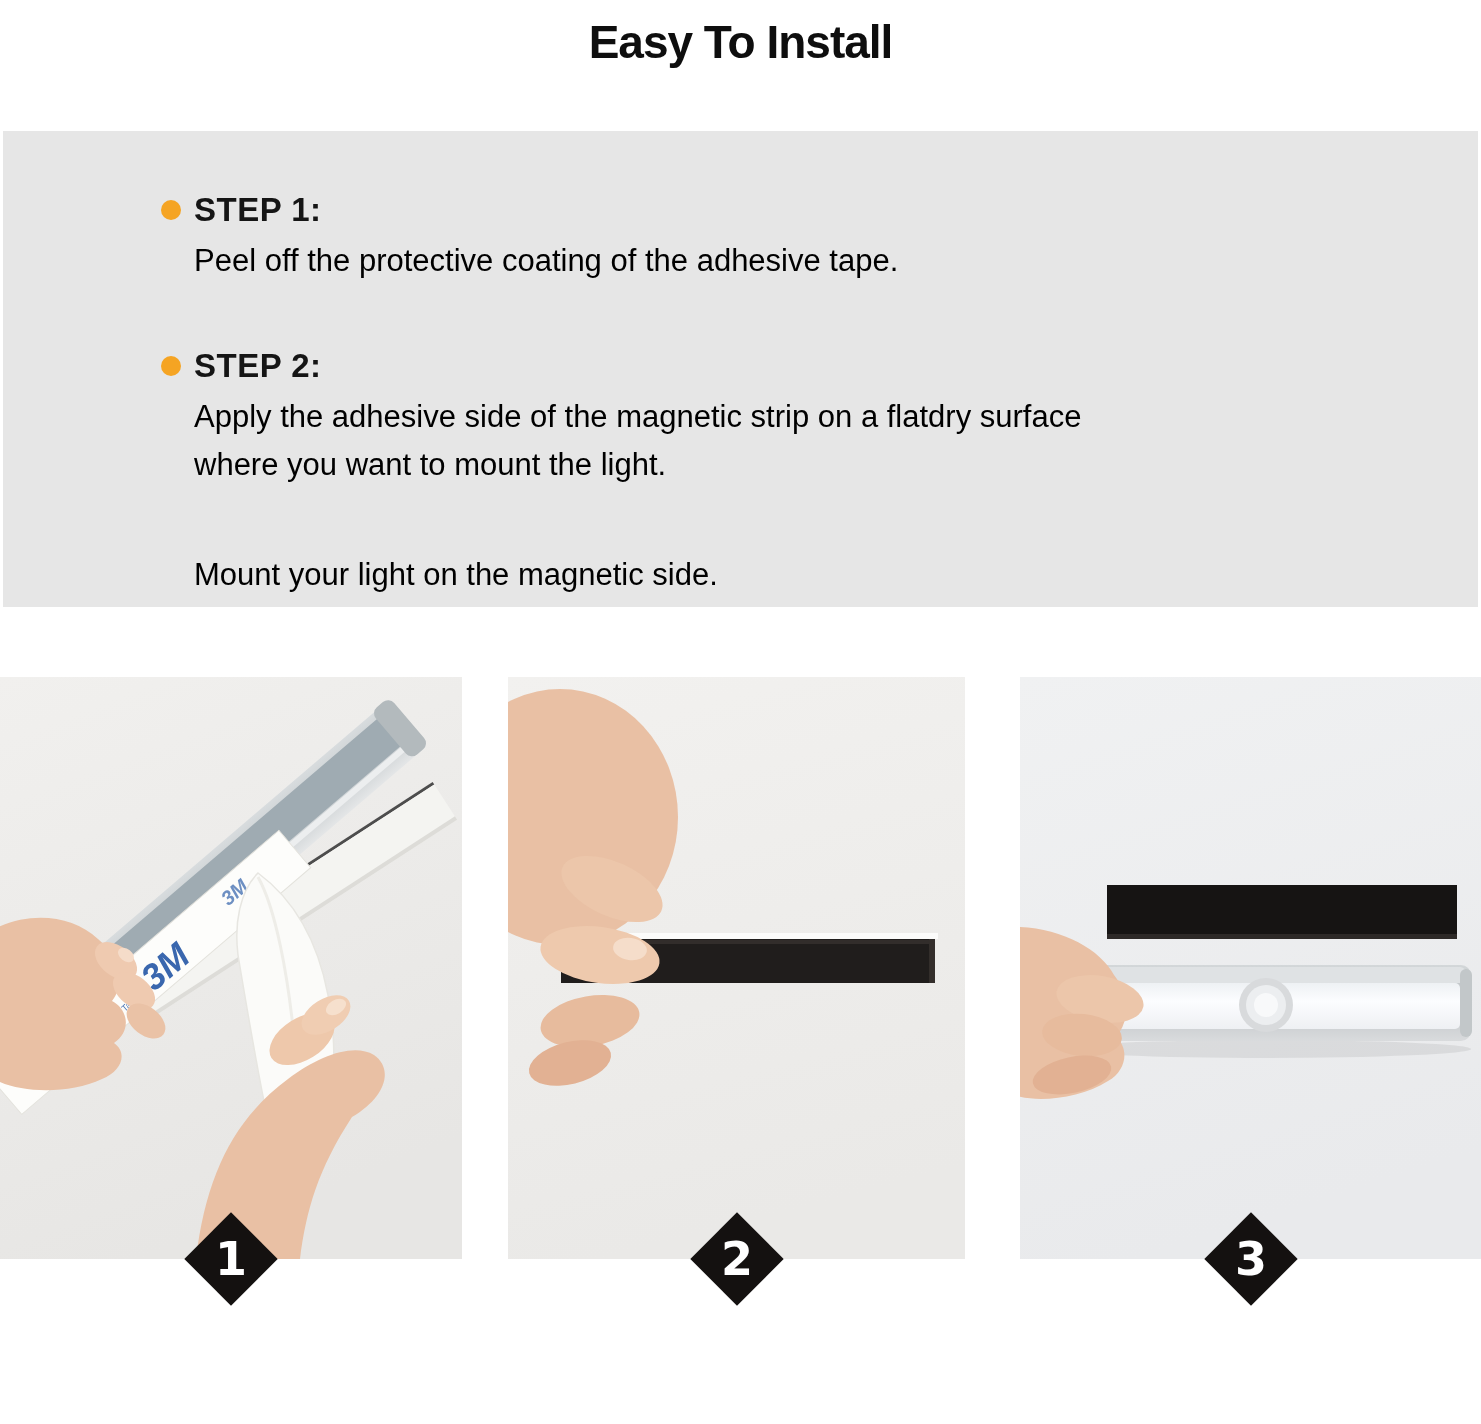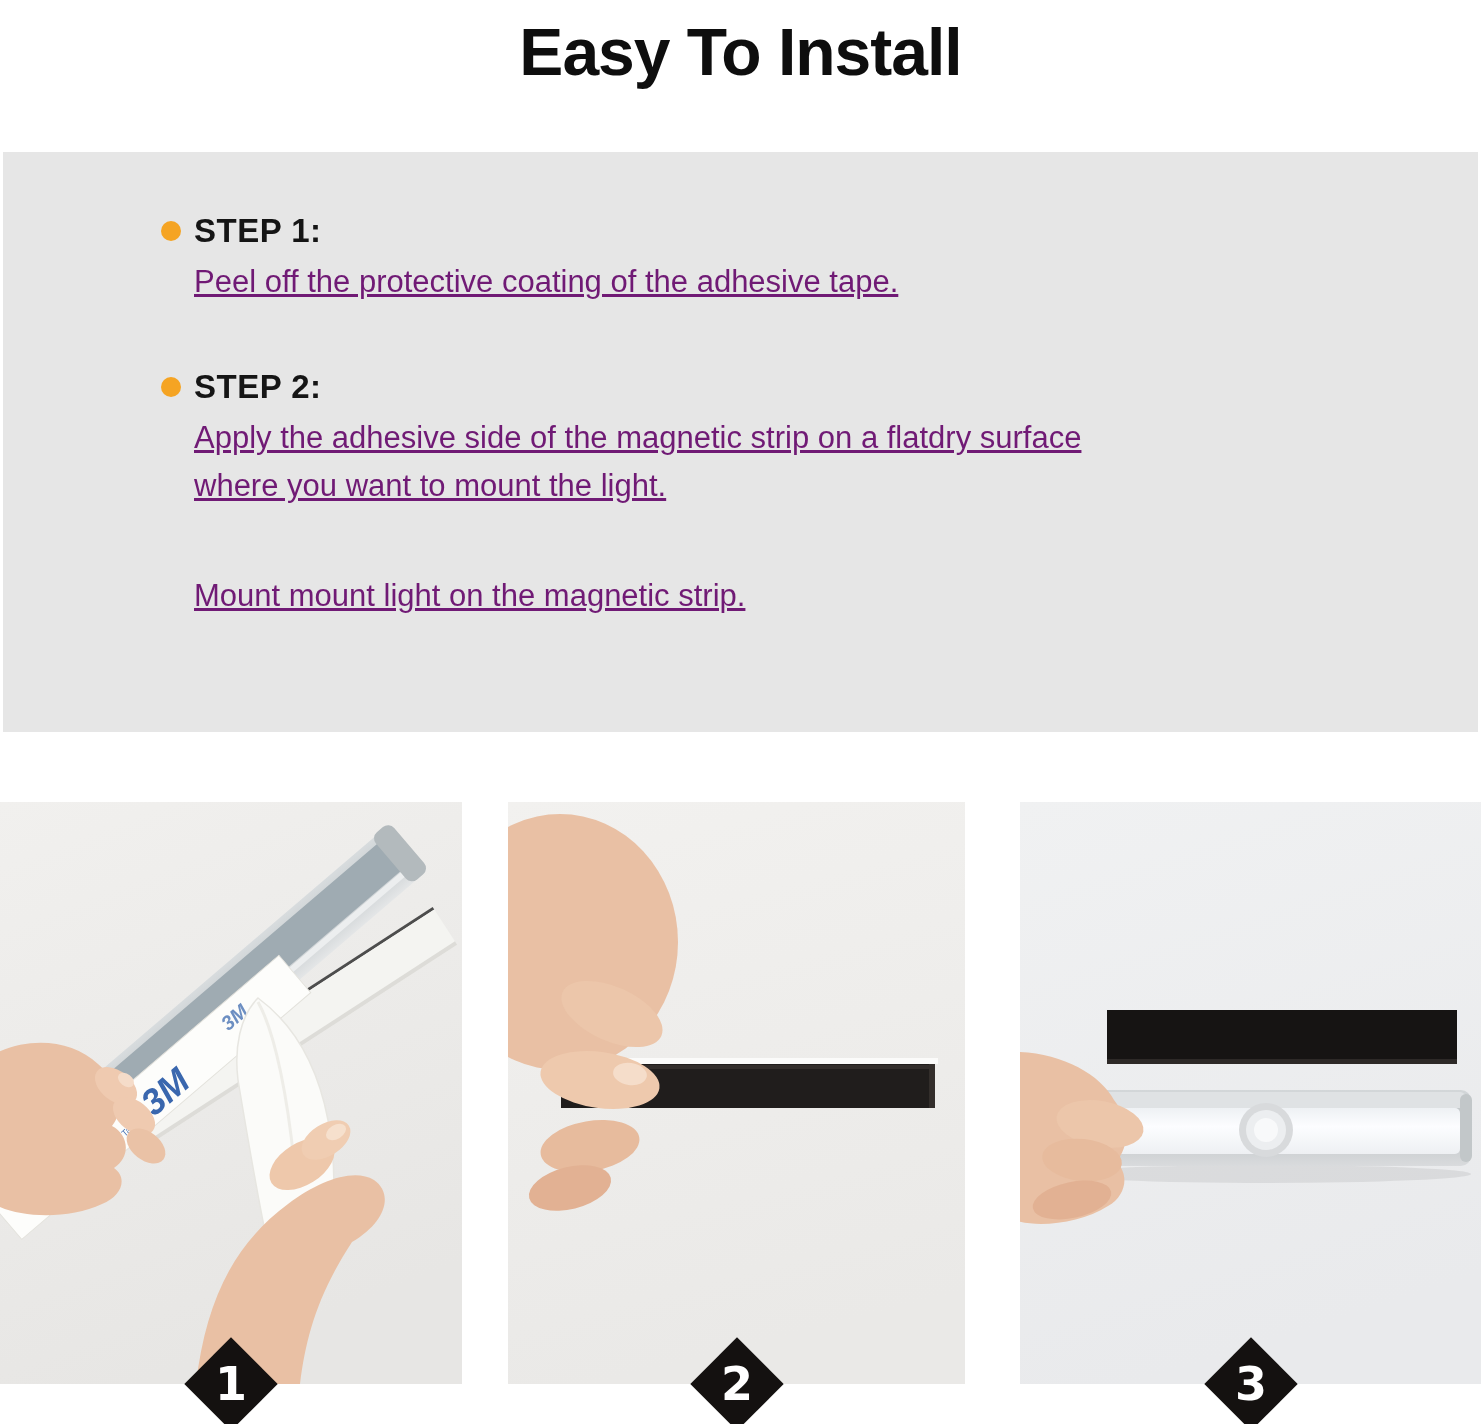--- a/index.html
+++ b/index.html
@@ -8,34 +8,34 @@
     width: 1481px;
     height: 1424px;
     background: #ffffff;
     font-family: "Liberation Sans", sans-serif;
     overflow: hidden;
     position: relative;
   }
 
   
   .title {
-    margin: 16px;
-    padding-top: 2px;
+    margin: 0;
+    padding-top: 18px;
     text-align: center;
-    font-size: 66px;
+    font-size: 46px;
     line-height: 1.06;
     font-weight: bold;
     letter-spacing: -1px;
     color: #0e0e0e;
   }
 
   
   .panel {
     margin: 64px 3px 0 3px;
-    height: 580px;
+    height: 476px;
     background: #e6e6e6;
     padding: 60px 60px 40px 158px;
   }
   .step + .step { margin-top: 62px; }
   .step-head {
     display: flex;
     align-items: center;
     gap: 13px;
   }
   .bullet {
@@ -49,22 +49,21 @@
     font-size: 33px;
     font-weight: bold;
     color: #151515;
     letter-spacing: 0.5px;
   }
   .step-body {
     margin: 8px 0 0 33px;
     max-width: 960px;
     font-size: 31px;
     line-height: 1.55;
-    color: #701a75;
-    text-decoration: underline;
+    color: #000000;
   }
 
   
   .photos {
     display: flex;
     margin-top: 70px;
     height: 582px;
   }
   .photo {
     margin: 0;
@@ -117,21 +116,21 @@
 
   <div class="step">
     <div class="step-head">
       <span class="bullet"></span>
       <span class="step-label">STEP 2:</span>
     </div>
     <p class="step-body">Apply the adhesive side of the magnetic strip on a flatdry surface where you want to mount the light.</p>
   </div>
 
   <div class="step">
-    <p class="step-body">Mount mount light on the magnetic strip.</p>
+    <p class="step-body">Mount your light on the magnetic side.</p>
   </div>
 
 </section>
 
 <section class="photos">
 
   <figure class="photo photo-1">
     <svg viewBox="0 0 462 582">
       <defs>
         <linearGradient id="bg1" x1="0" y1="0" x2="0.3" y2="1">

